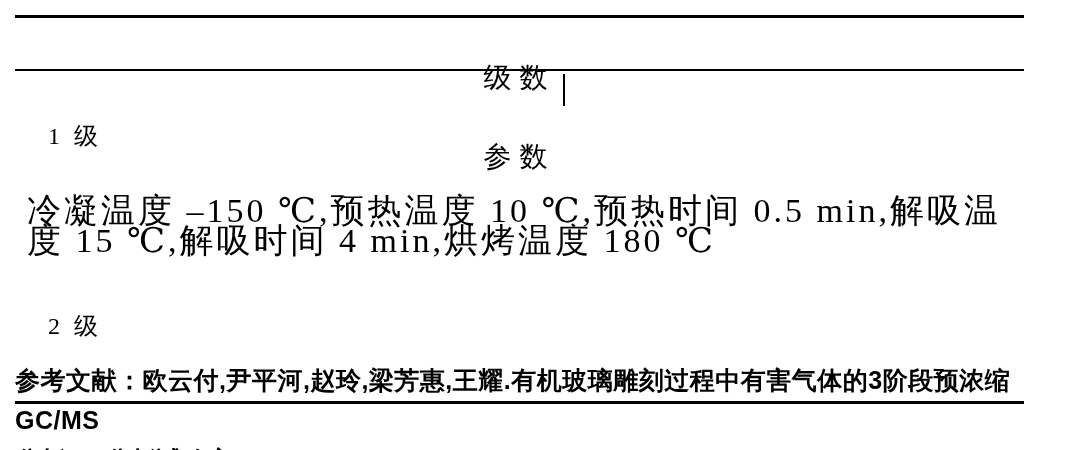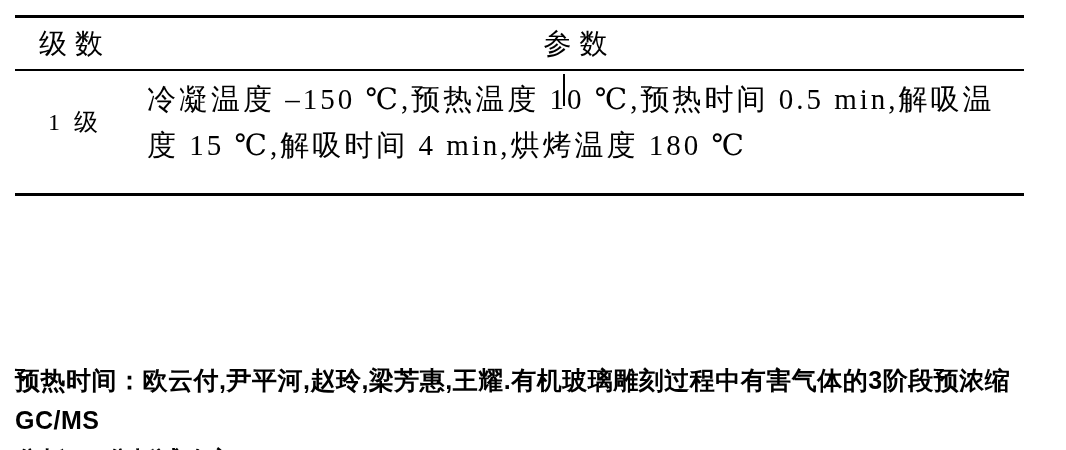--- a/index.html
+++ b/index.html
@@ -9,37 +9,37 @@
     background:var(--background,#ffffff);
     color:var(--text,#000000);
     font-family:"Liberation Serif","DejaVu Serif",serif;
     overflow:hidden;
   }
   .paper-table {
     position:absolute; left:15px; top:15px; width:1009px;
     border-top:3px solid var(--rule,#000000);
     border-bottom:3px solid var(--rule,#000000);
   }
-  .row { display:flex; }
+  .row { display:flex;flex-direction:column; }
   .thead {
     border-bottom:2px solid var(--rule,#000000);
     height:51px; align-items:center;
   }
   .col-level {
     flex:0 0 120px; width:120px;
     display:flex; align-items:center; justify-content:center;
   }
   .col-params { flex:1 1 auto; padding-left:12px; }
   .header-text { font-size:28px; letter-spacing:8px; }
   .col-params.header-cell {
     display:flex; justify-content:center; padding-left:0;text-align:center;
   }
   .body-row { padding:5px 0; }
   .level-text { font-size:24px; letter-spacing:4px; }
-  .params-text { font-size:29px; letter-spacing:3px; line-height:46px; }
+  .params-text { font-size:34px; letter-spacing:3px; line-height:30px; }
   .reference {
     position:absolute; left:15px; top:360px; width:1046px;
     font-family:"Liberation Sans","DejaVu Sans",sans-serif;
     font-weight:bold; font-size:25px; line-height:40px;
     letter-spacing:0.5px;
   }
   .reference .ref-line { display:block; }
   .text-cursor {
     position:absolute; left:563px; top:74px;
     width:2px; height:32px;
@@ -57,27 +57,28 @@
       <div class="col-level header-text">级数</div>
       <div class="col-params header-cell header-text">参数</div>
     </div>
 
     <div class="row body-row">
       <div class="col-level level-text">1 级</div>
       <div class="col-params params-text">冷凝温度 –150 ℃,预热温度 10 ℃,预热时间 0.5 min,解吸温度 15 ℃,解吸时间 4 min,烘烤温度 180 ℃</div>
     </div>
 
     <div class="row body-row">
+      <div class="col-level level-text">2 级</div>
     </div>
 
     <div class="row body-row">
     </div>
 
   </div>
 
   <div class="reference">
-    <span class="ref-line">预热时间：欧云付,尹平河,赵玲,梁芳惠,王耀.有机玻璃雕刻过程中有害气体的3阶段预浓缩GC/MS</span>
+    <span class="ref-line">参考文献：欧云付,尹平河,赵玲,梁芳惠,王耀.有机玻璃雕刻过程中有害气体的3阶段预浓缩GC/MS</span>
     <span class="ref-line">分析[J].分析试验室,2006(04):68-71.</span>
   </div>
 
   <div class="text-cursor"></div>
 
 </div>
 
 </body></html>

